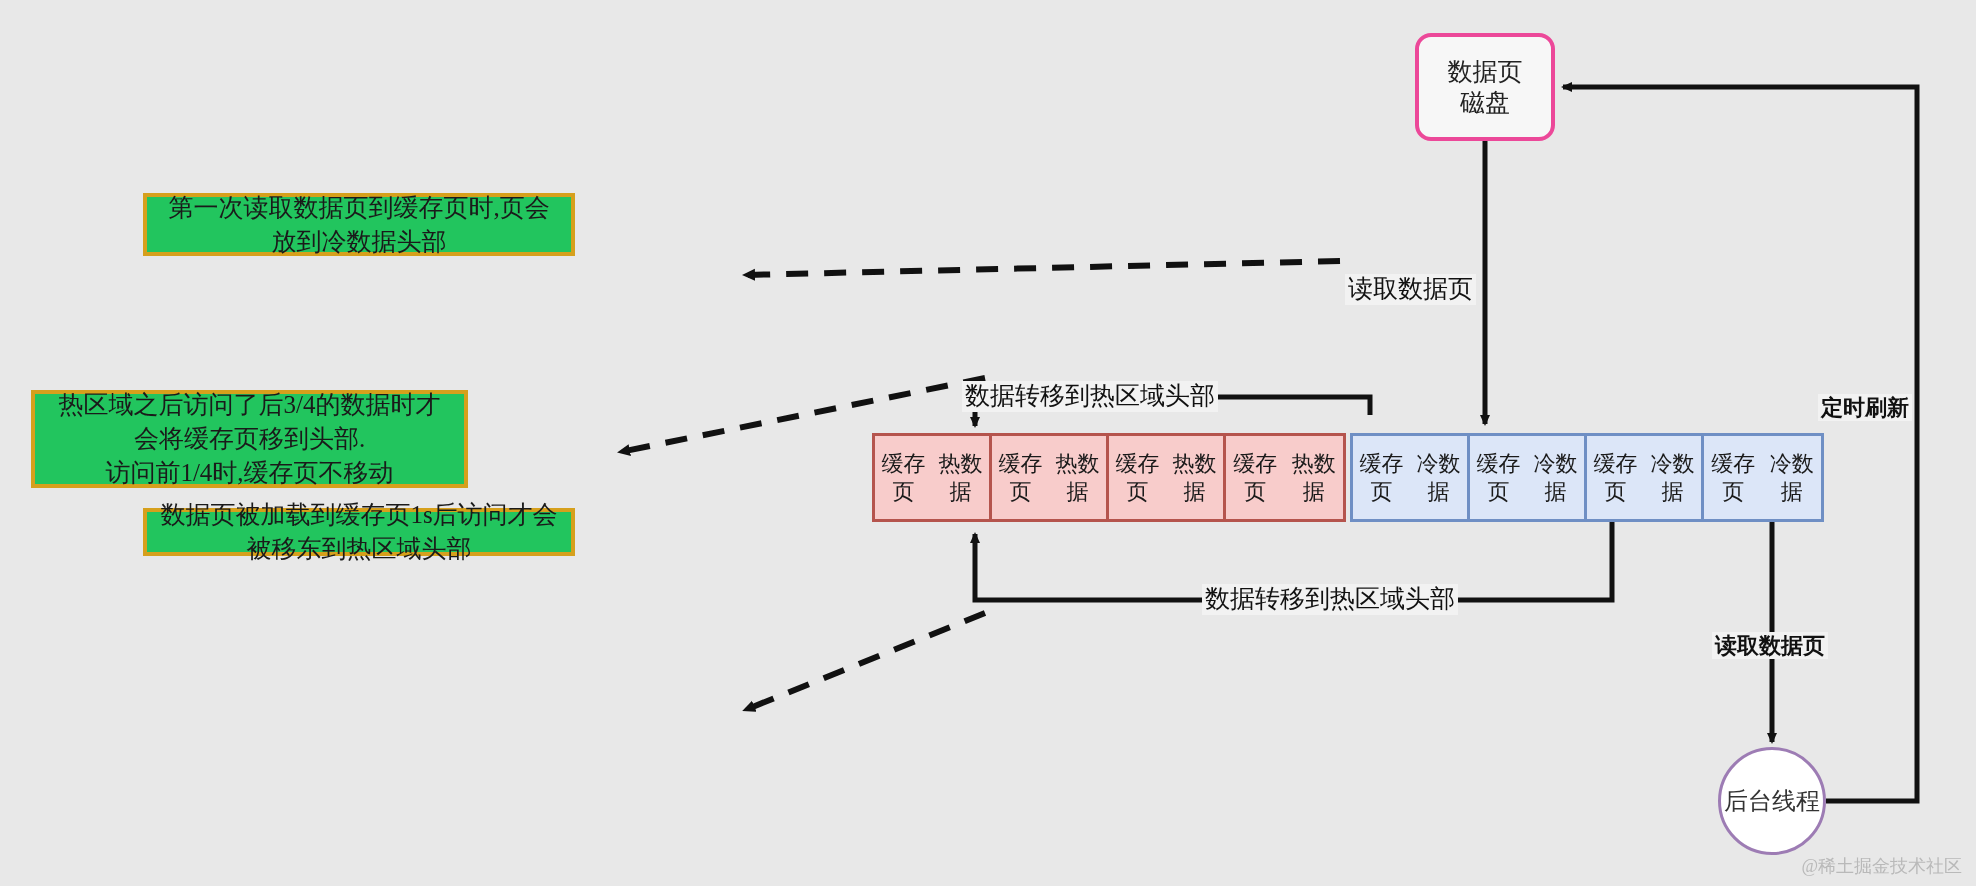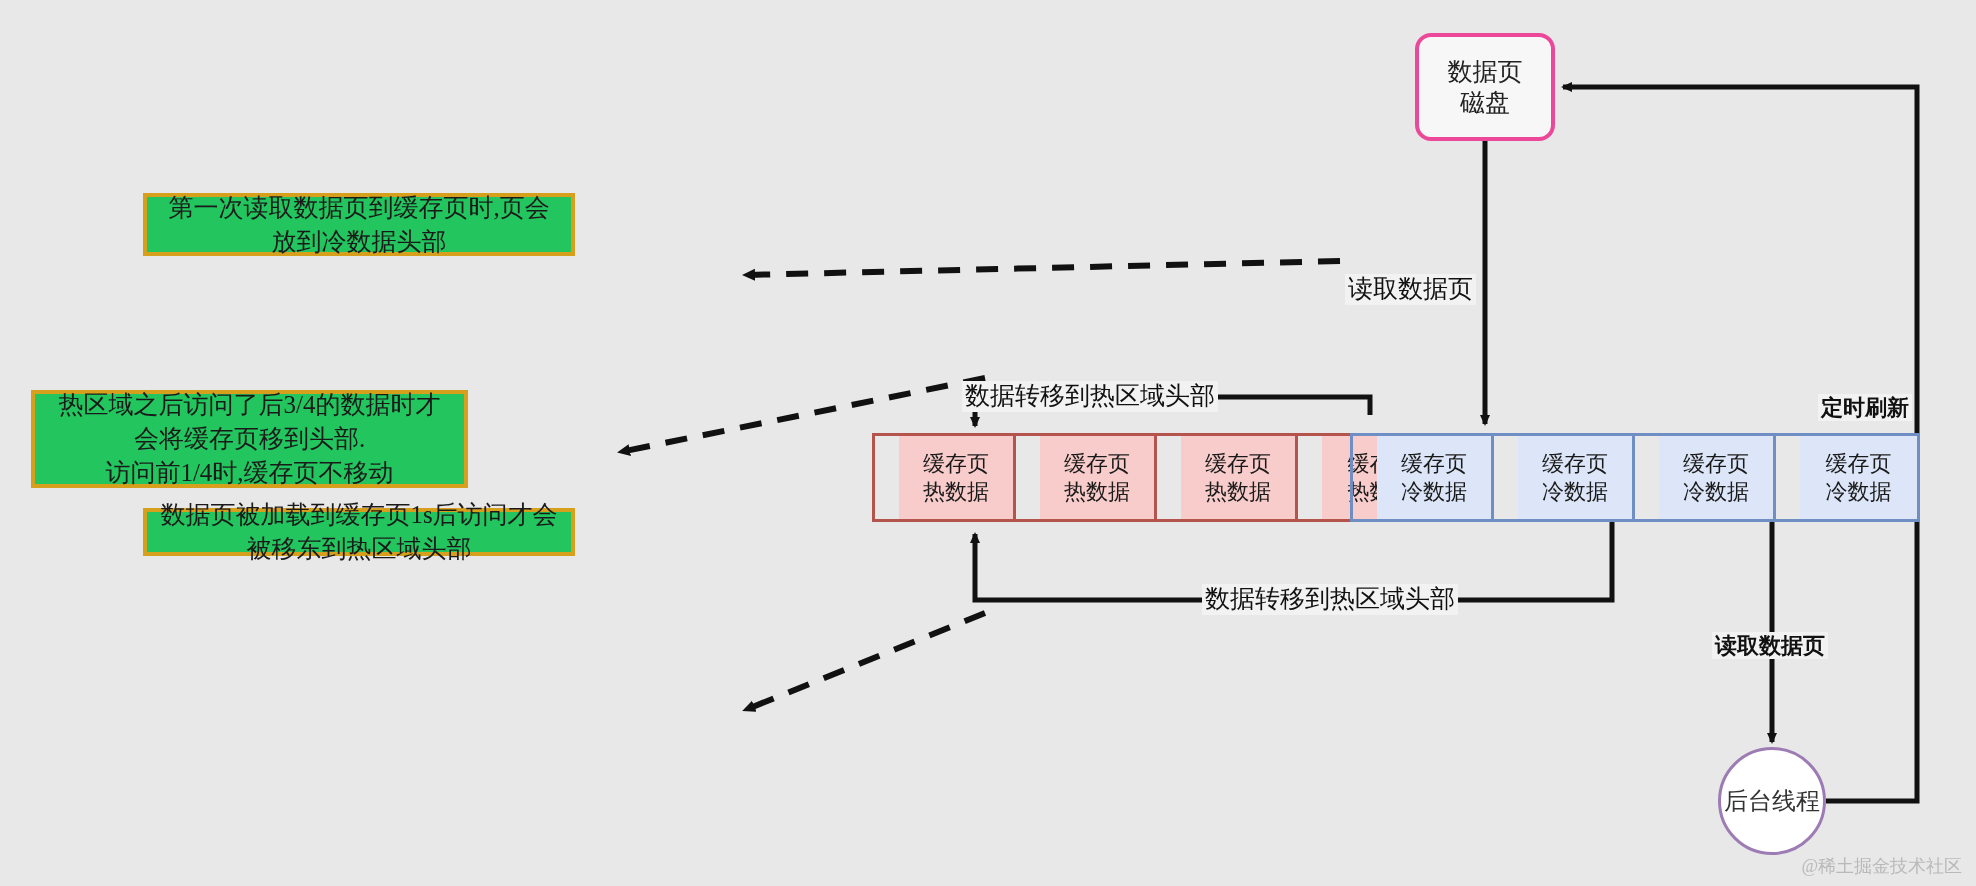--- a/index.html
+++ b/index.html
@@ -33,22 +33,22 @@
   .note1{left:143px;top:193px;width:432px;height:63px;}
   .note2{left:31px;top:390px;width:437px;height:98px;}
   .note3{left:143px;top:508px;width:432px;height:48px;}
 
   
   .pool{position:absolute;top:433px;height:89px;display:flex;box-sizing:border-box;}
   .hot-group{left:872px;border:3px solid #b5544d;}
   .cold-group{left:1350px;border:3px solid #6f8fc4;}
   .cell{
     width:117px;height:100%;box-sizing:border-box;
-    display:flex;flex-direction:column;align-items:center;justify-content:center;
-    font-size:22px;color:#1a1a1a;line-height:1.25;text-align:center;margin-left:24px;
+    display:flex;flex-direction:row;align-items:center;justify-content:center;
+    font-size:22px;color:#1a1a1a;line-height:1.25;text-align:center;
   }
   .hot-cell{background:#f8cccb;border-right:3px solid #b5544d;}
   .hot-cell:last-child{border-right:none;}
   .cold-cell{background:#dce6f8;border-right:3px solid #6f8fc4;}
   .cold-cell:last-child{border-right:none;}
 
   
   .thread{
     left:1718px;top:747px;width:108px;height:108px;border-radius:50%;
     background:#ffffff;border:3px solid #9d7cb4;

